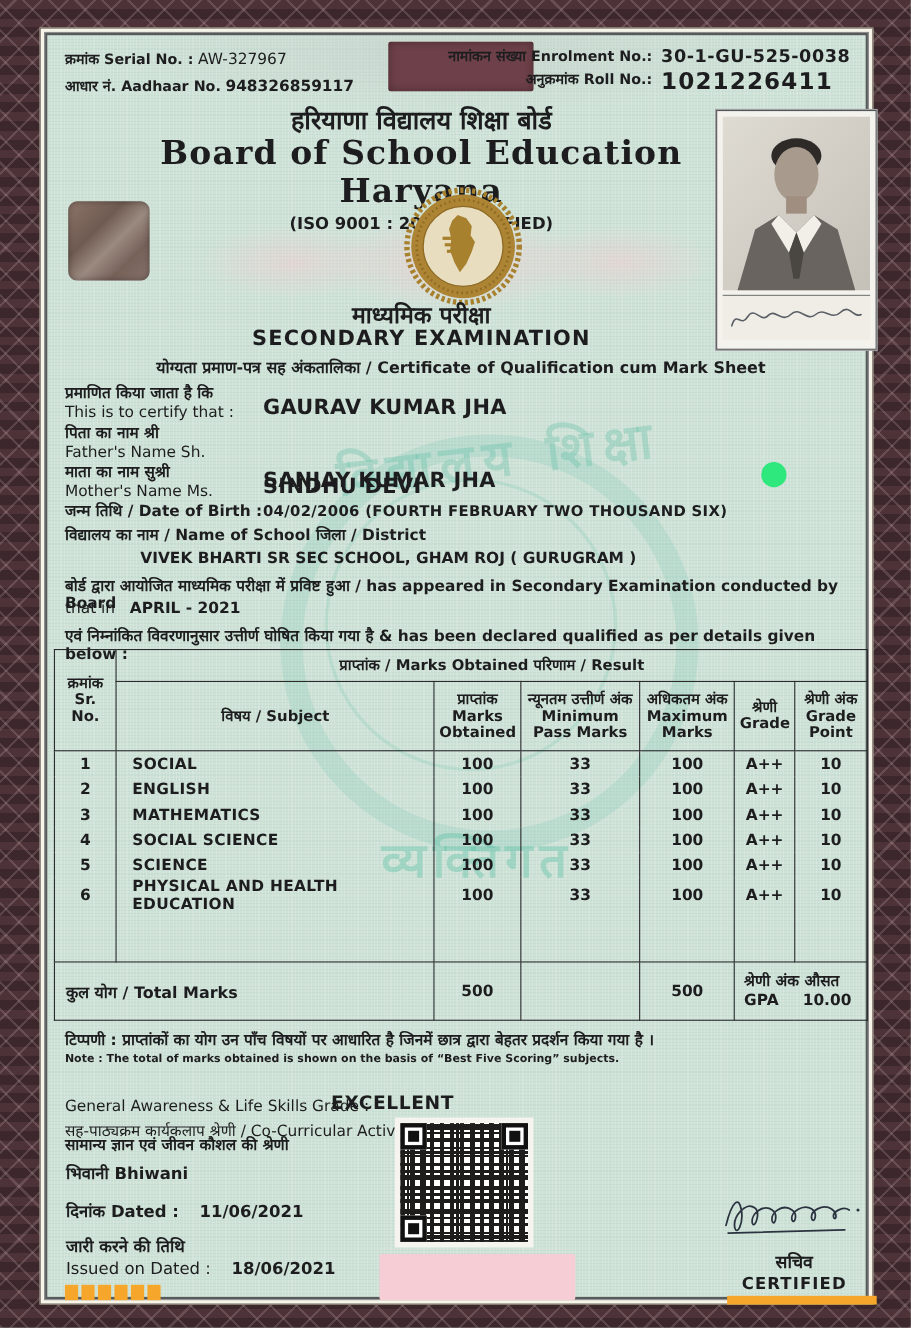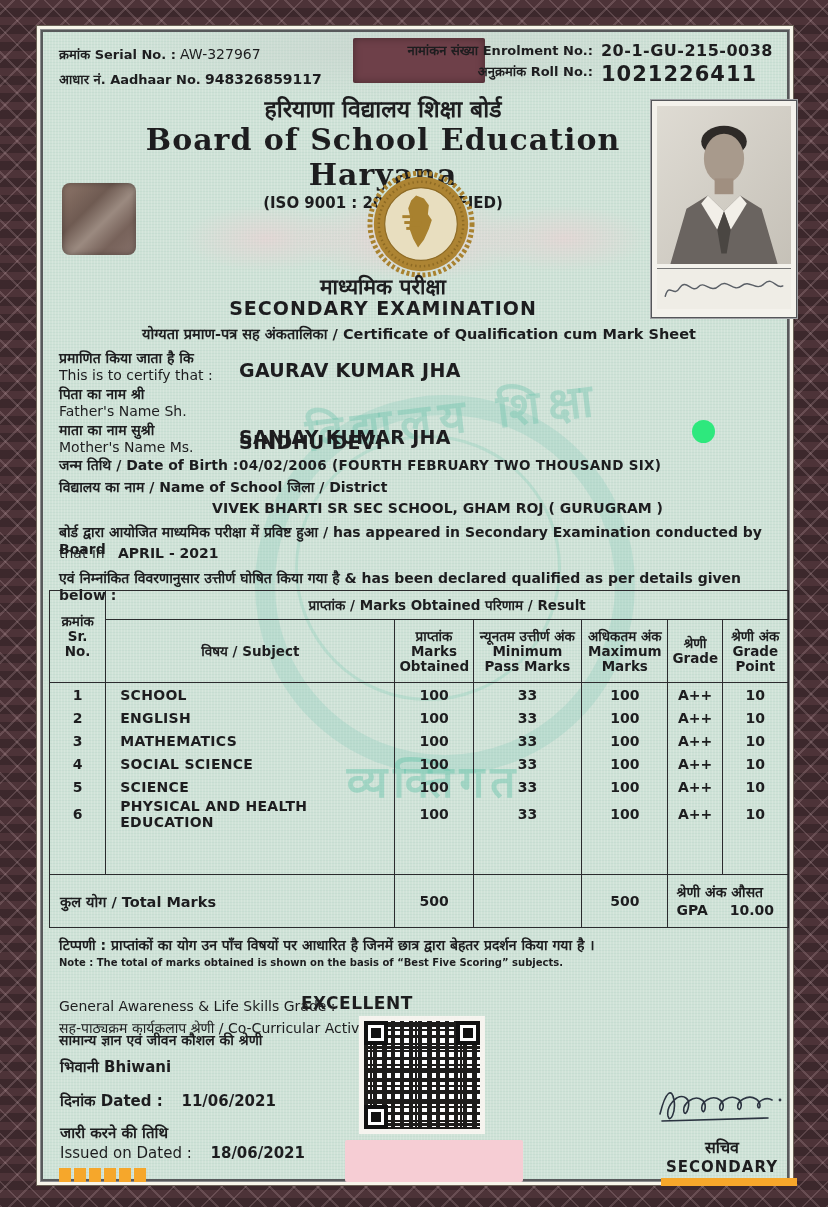--- a/index.html
+++ b/index.html
@@ -76,21 +76,21 @@
   .photo .sigstrip{width:100%;height:40px;margin-top:4px;background:#efede6;border-top:1px solid #777;}
   .photo .sigstrip svg{width:100%;height:100%;}
 
   .exam-hi{left:40px;top:240px;width:600px;text-align:center;font-size:21px;font-weight:bold;}
   .exam-en{left:40px;top:265px;width:600px;text-align:center;font-size:19px;font-weight:bold;letter-spacing:1px;}
   .cert-line{left:0;top:291px;width:752px;text-align:center;font-size:14.5px;font-weight:bold;}
 
   
   .det-lbl{left:16px;font-size:14px;line-height:18px;}
   .det-val{left:196px;font-size:19px;font-weight:bold;letter-spacing:0.3px;}
-  .school-val{left:0;width:620px;text-align:right;font-size:14px;font-weight:bold;}
+  .school-val{left:0;width:620px;text-align:center;font-size:14px;font-weight:bold;}
   .long-line{left:16px;width:724px;font-size:14px;font-weight:bold;}
 
   
   .marks{left:6px;top:558px;width:740px;}
   table.mt{border-collapse:collapse;width:100%;table-layout:fixed;}
   table.mt th, table.mt td{border:1.6px solid #2b2b2e;padding:1px 4px;font-size:13.5px;}
   table.mt th{font-weight:bold;line-height:15px;}
   .span-head{font-size:15px;height:26px;}
   .hdr2 th{height:60px;vertical-align:middle;}
   .srcol{width:56px;} .subcol{width:288px;} .mkcol{width:78px;} .mincol{width:108px;}
@@ -163,21 +163,21 @@
       </div>
     </div>
 
     <div class="abs redacted"></div>
 
     <div class="abs meta meta-right">
       <table>
         <tbody>
             <tr>
           <td class="lblcell lbl">नामांकन संख्या Enrolment No.:</td>
-          <td class="enrol-val">20-1-GU-215-0038</td>
+          <td class="enrol-val">30-1-GU-525-0038</td>
         </tr>
         <tr>
           <td class="lblcell lbl">अनुक्रमांक Roll No.:</td>
           <td class="roll-val">1021226411</td>
         </tr>
       </tbody>
         </table>
     </div>
 
     <div class="abs title-block">
@@ -294,21 +294,21 @@
             <span>Grade</span>
           </th>
           <th>
             <span class="hi">श्रेणी अंक</span><br>
             <span>Grade Point</span>
           </th>
         </tr>
 
         <tr class="datarow">
           <td>1</td>
-          <td class="subject">SCHOOL</td>
+          <td class="subject">SOCIAL</td>
           <td>100</td>
           <td>33</td>
           <td>100</td>
           <td>A++</td>
           <td>10</td>
         </tr>
         <tr class="datarow">
           <td>2</td>
           <td class="subject">ENGLISH</td>
           <td>100</td>
@@ -416,20 +416,20 @@
 
     <div class="abs pink-rect"></div>
 
     <div class="abs sign-block">
       <svg viewBox="0 0 160 58">
         <path d="M18,40 C24,16 30,14 32,26 C34,38 28,50 26,42 C24,32 36,18 44,24 C50,28 44,44 42,38 C40,30 52,20 60,26 C66,30 62,42 60,36 C58,28 70,20 78,26 C84,30 80,40 78,35 C76,28 88,20 96,25 C102,29 98,39 96,34 C94,27 106,20 114,25 C120,29 118,36 116,33 C114,28 124,22 130,26" fill="none" stroke="#2b3340" stroke-width="1.6" stroke-linecap="round"></path>
         <path d="M20,47 L126,44" fill="none" stroke="#2b3340" stroke-width="1.6" stroke-linecap="round"></path>
         <circle cx="138" cy="26" r="1.4" fill="#2b3340"></circle>
       </svg>
       <div class="secy-hi">सचिव</div>
-      <div class="secy-en">SECONDARY</div>
+      <div class="secy-en">CERTIFIED</div>
     </div>
     <div class="abs orange-bar"></div>
 
     <div class="abs green-dot"></div>
 
   </div>
 </div>
 
 </body></html>

